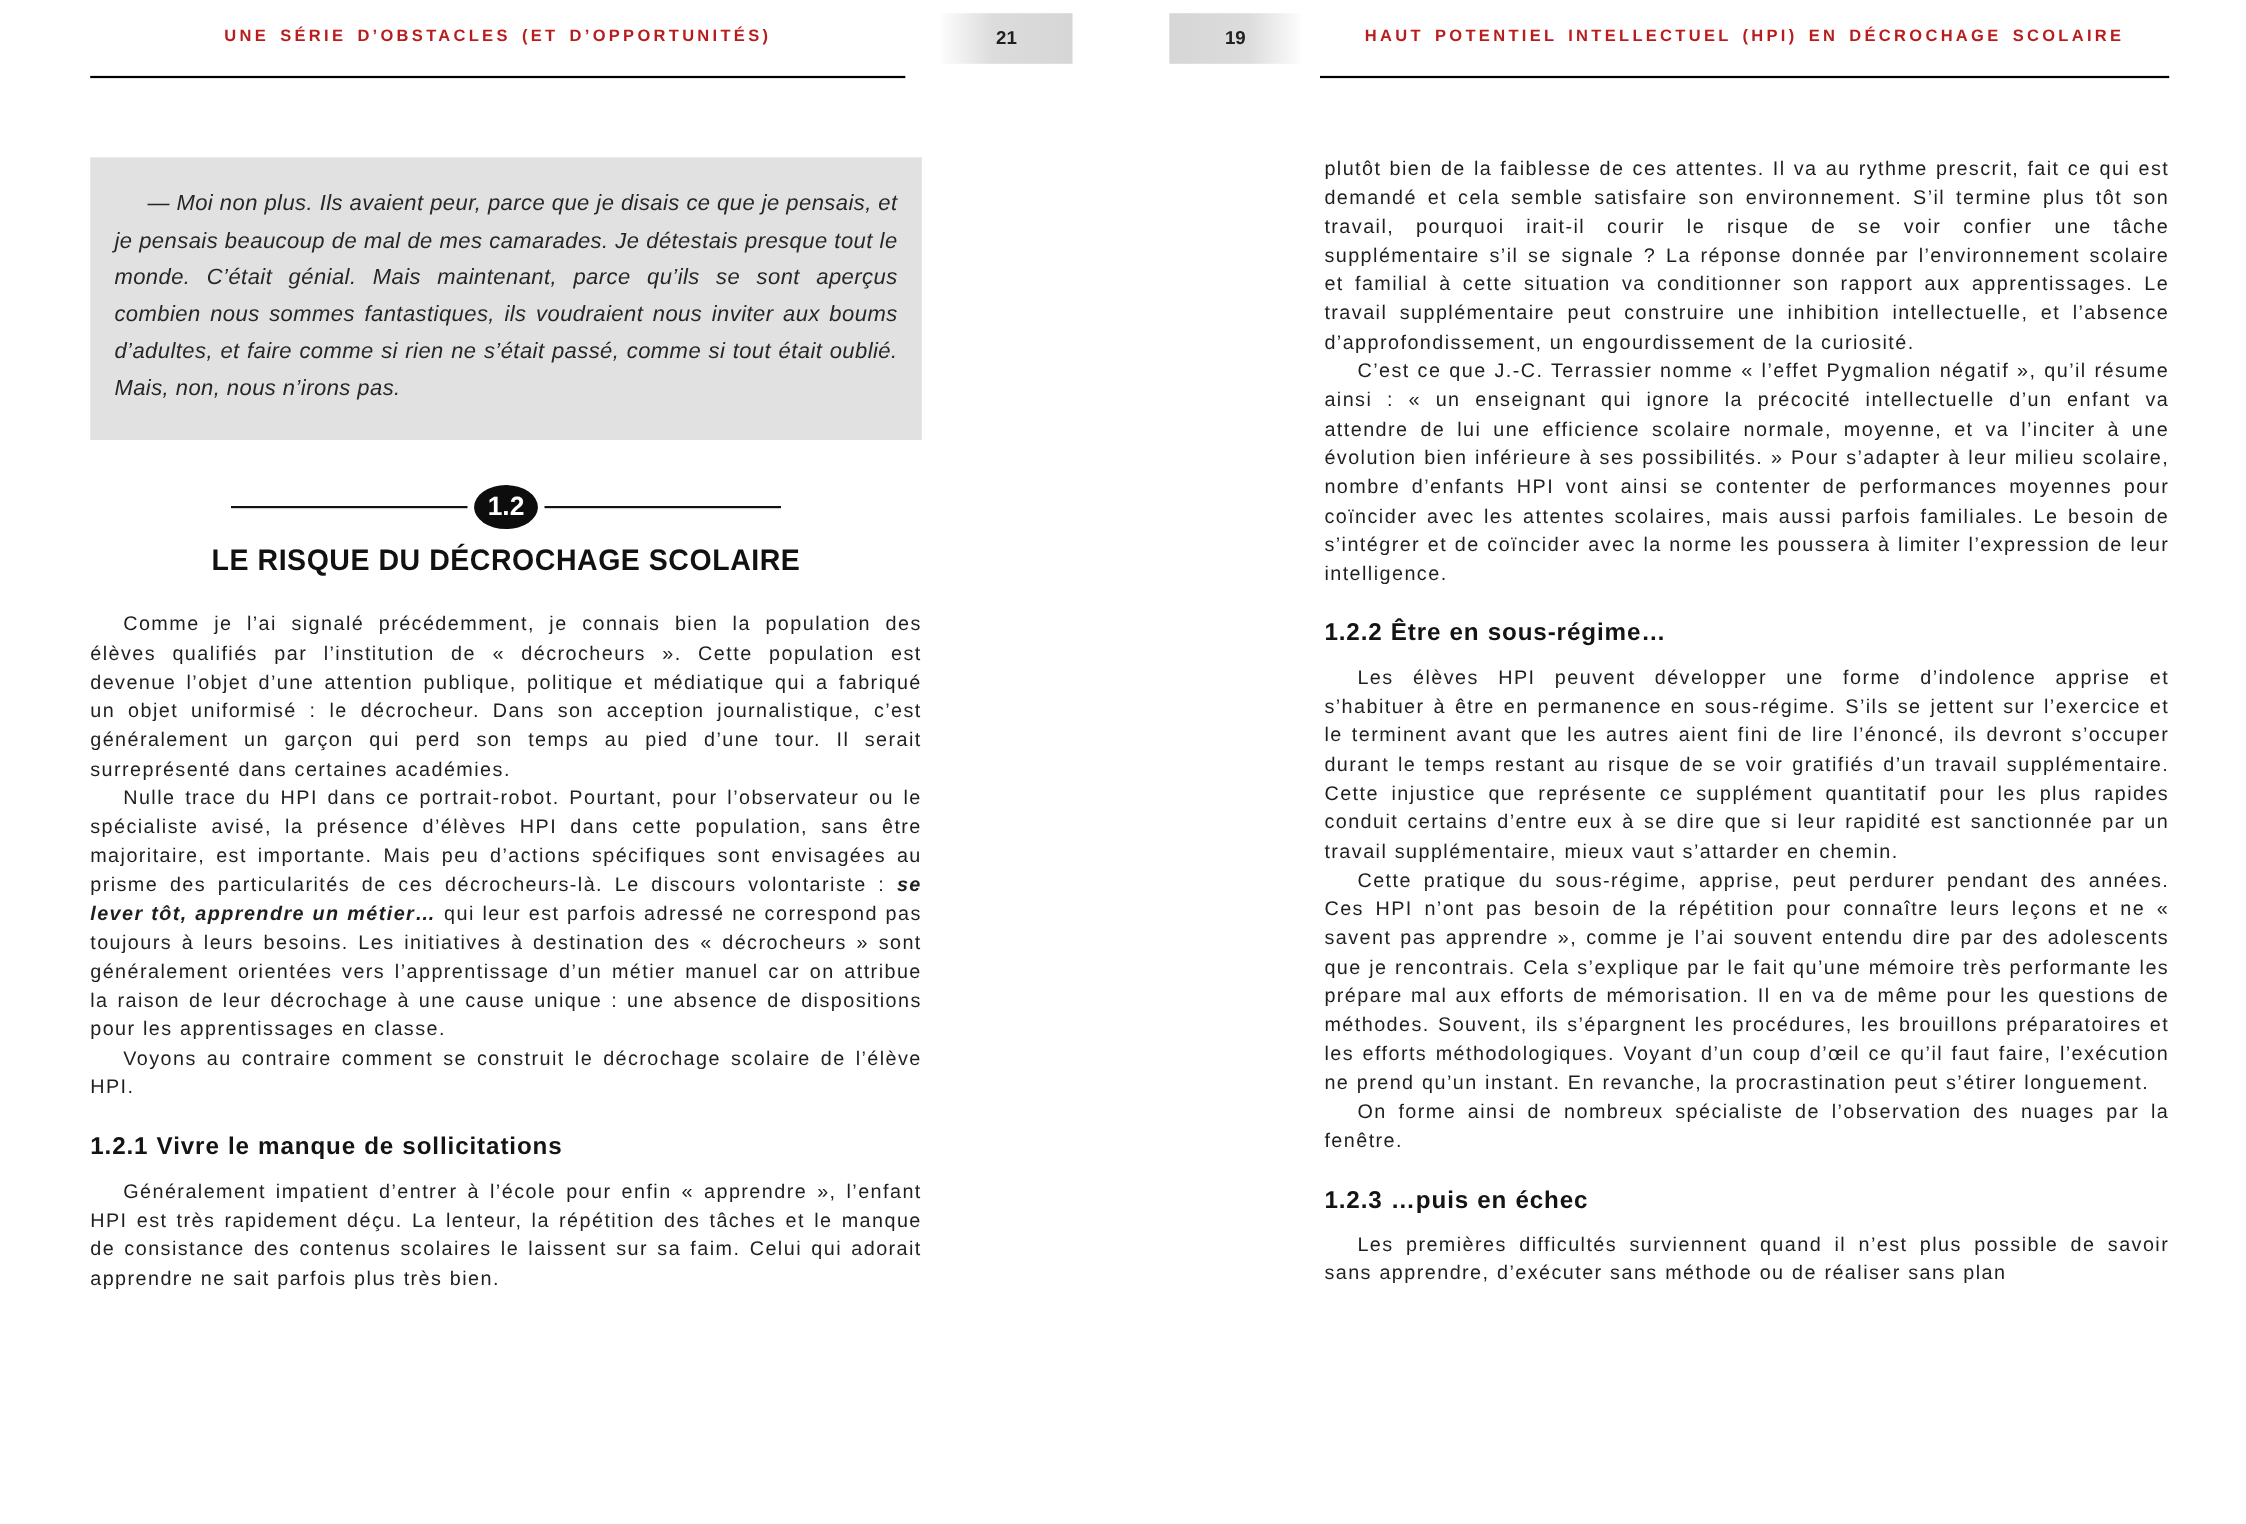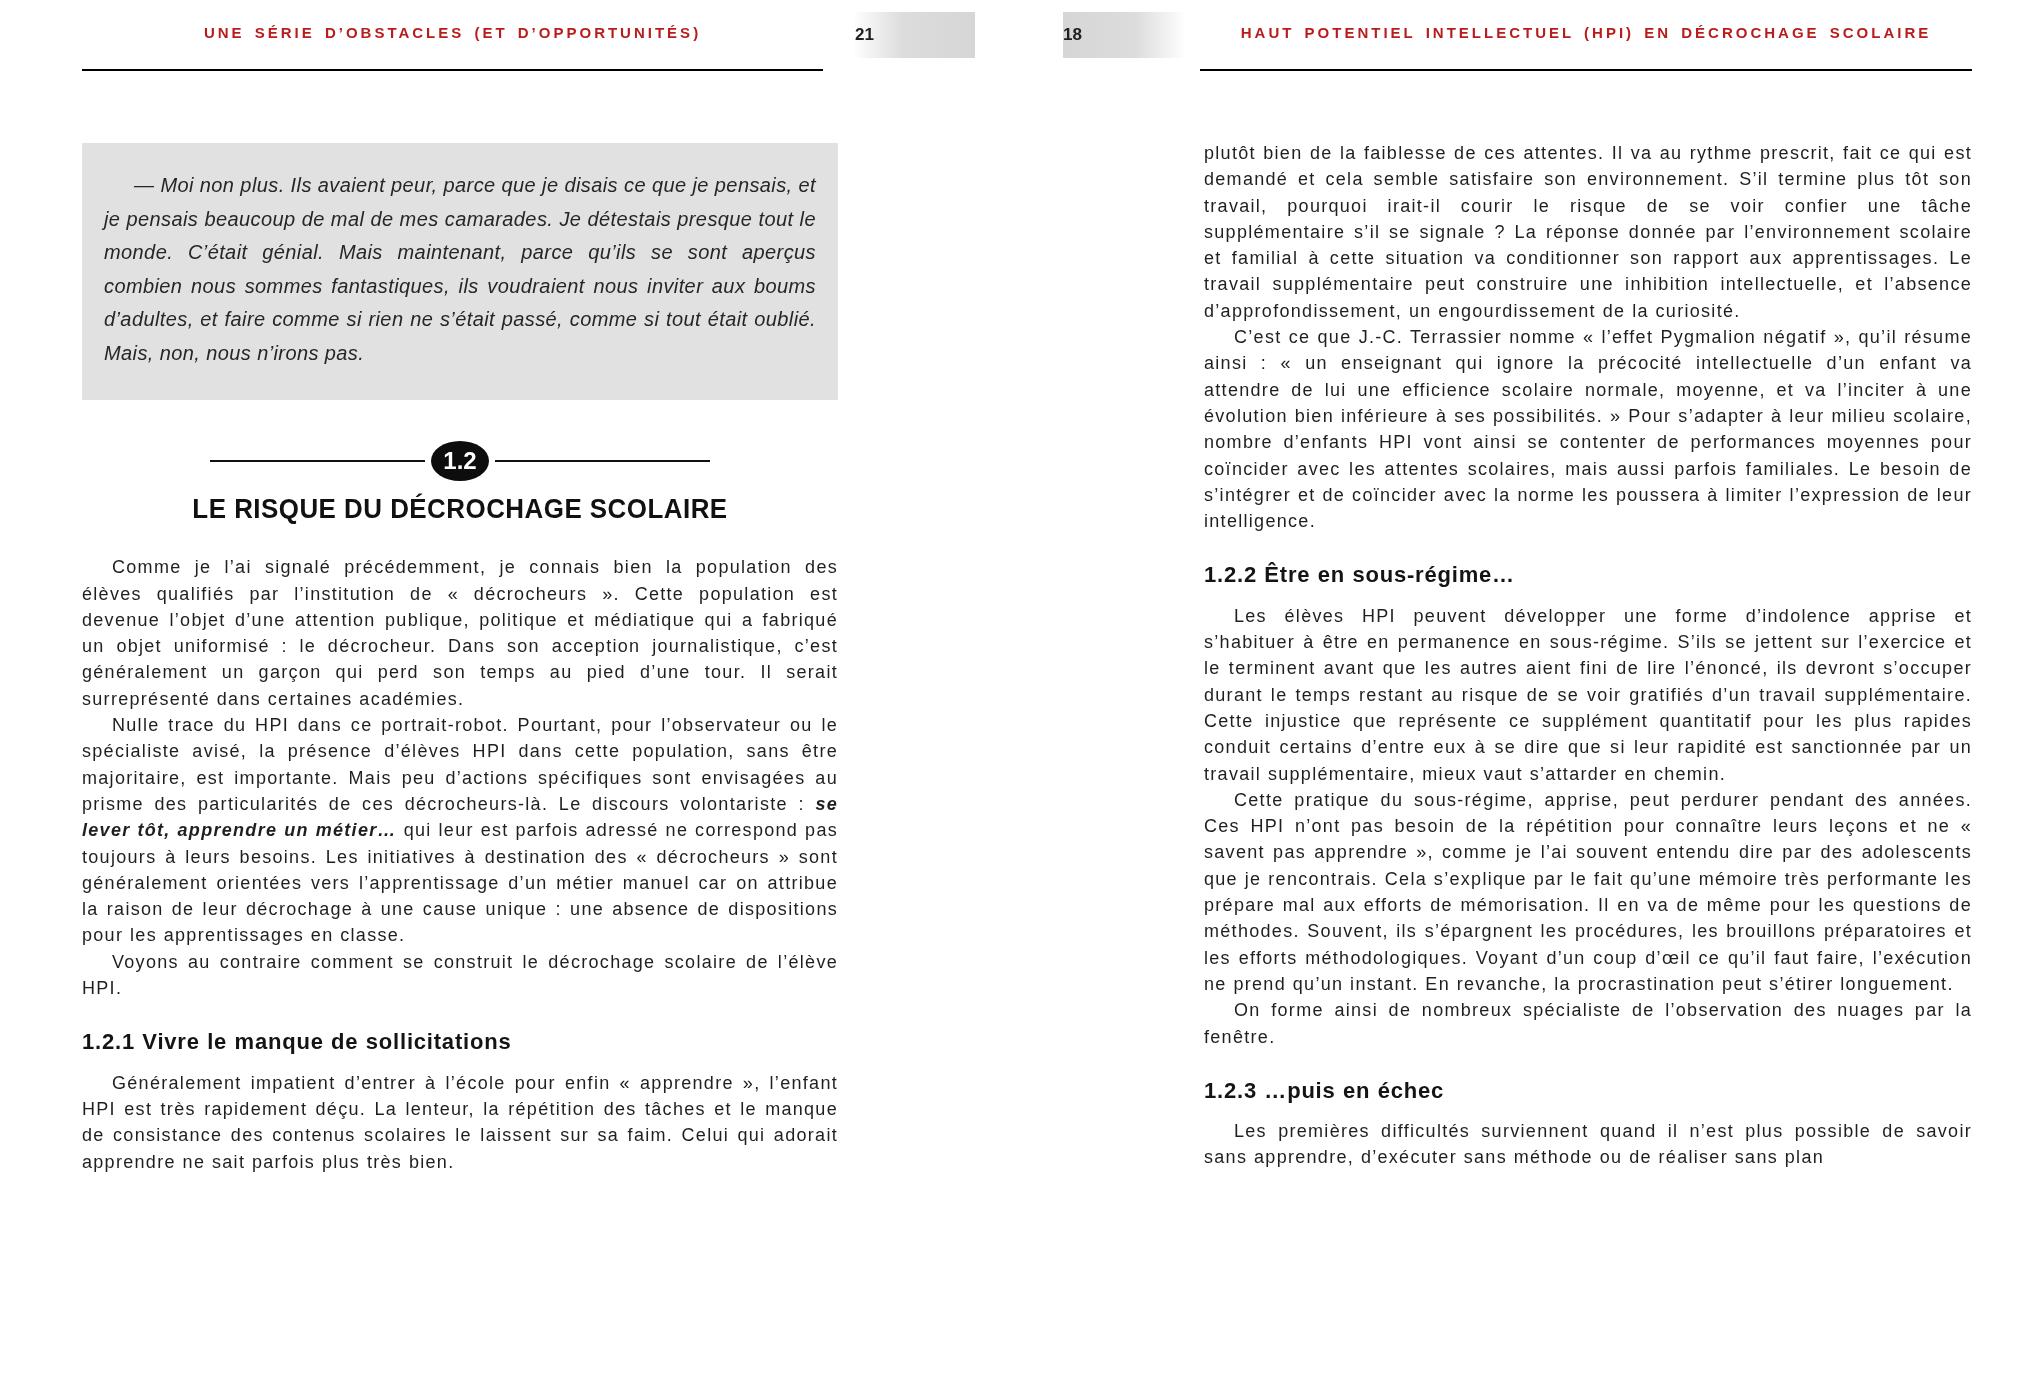--- a/index.html
+++ b/index.html
@@ -13,21 +13,21 @@
   .running-head{
     position:absolute;top:24px;font-size:15px;font-weight:bold;color:#b91c1c;
     letter-spacing:3px;word-spacing:3px;text-align:center;white-space:nowrap;
   }
   .running-head.left{left:82px;width:741px;}
   .running-head.right{left:1200px;width:772px;}
 
   
   .pagenum{
     position:absolute;top:12px;width:120px;height:46px;line-height:46px;
-    text-align:left;font-size:17px;font-weight:bold;color:#202020;
+    text-align:center;font-size:17px;font-weight:bold;color:#202020;
   }
   .pagenum.left{left:855px;background:linear-gradient(to right,#fdfdfd 0%,#dcdcdc 40%,#d6d6d6 100%);}
   .pagenum.right{left:1063px;background:linear-gradient(to left,#fdfdfd 0%,#dcdcdc 40%,#d6d6d6 100%);}
 
   
   .rule{position:absolute;top:69px;height:2px;background:#000;}
   .rule.left{left:82px;width:741px;}
   .rule.right{left:1200px;width:772px;}
 
   
@@ -79,21 +79,21 @@
 </head>
 <body>
 
 <div class="spread">
 
   <div class="running-head left">UNE SÉRIE D’OBSTACLES (ET D’OPPORTUNITÉS)</div>
   <div class="pagenum left">21</div>
   <div class="rule left"></div>
 
   <div class="running-head right">HAUT POTENTIEL INTELLECTUEL (HPI) EN DÉCROCHAGE SCOLAIRE</div>
-  <div class="pagenum right">18</div>
+  <div class="pagenum right">19</div>
   <div class="rule right"></div>
 
   <div class="page-col left">
 
     <div class="quote-box">
       <p>— Moi non plus. Ils avaient peur, parce que je disais ce que je pensais, et je pensais beaucoup de mal de mes camarades. Je détestais presque tout le monde. C’était génial. Mais maintenant, parce qu’ils se sont aperçus combien nous sommes fantastiques, ils voudraient nous inviter aux boums d’adultes, et faire comme si rien ne s’était passé, comme si tout était oublié. Mais, non, nous n’irons pas.</p>
     </div>
 
     <div class="section-divider">
       <div class="hline l"></div>

